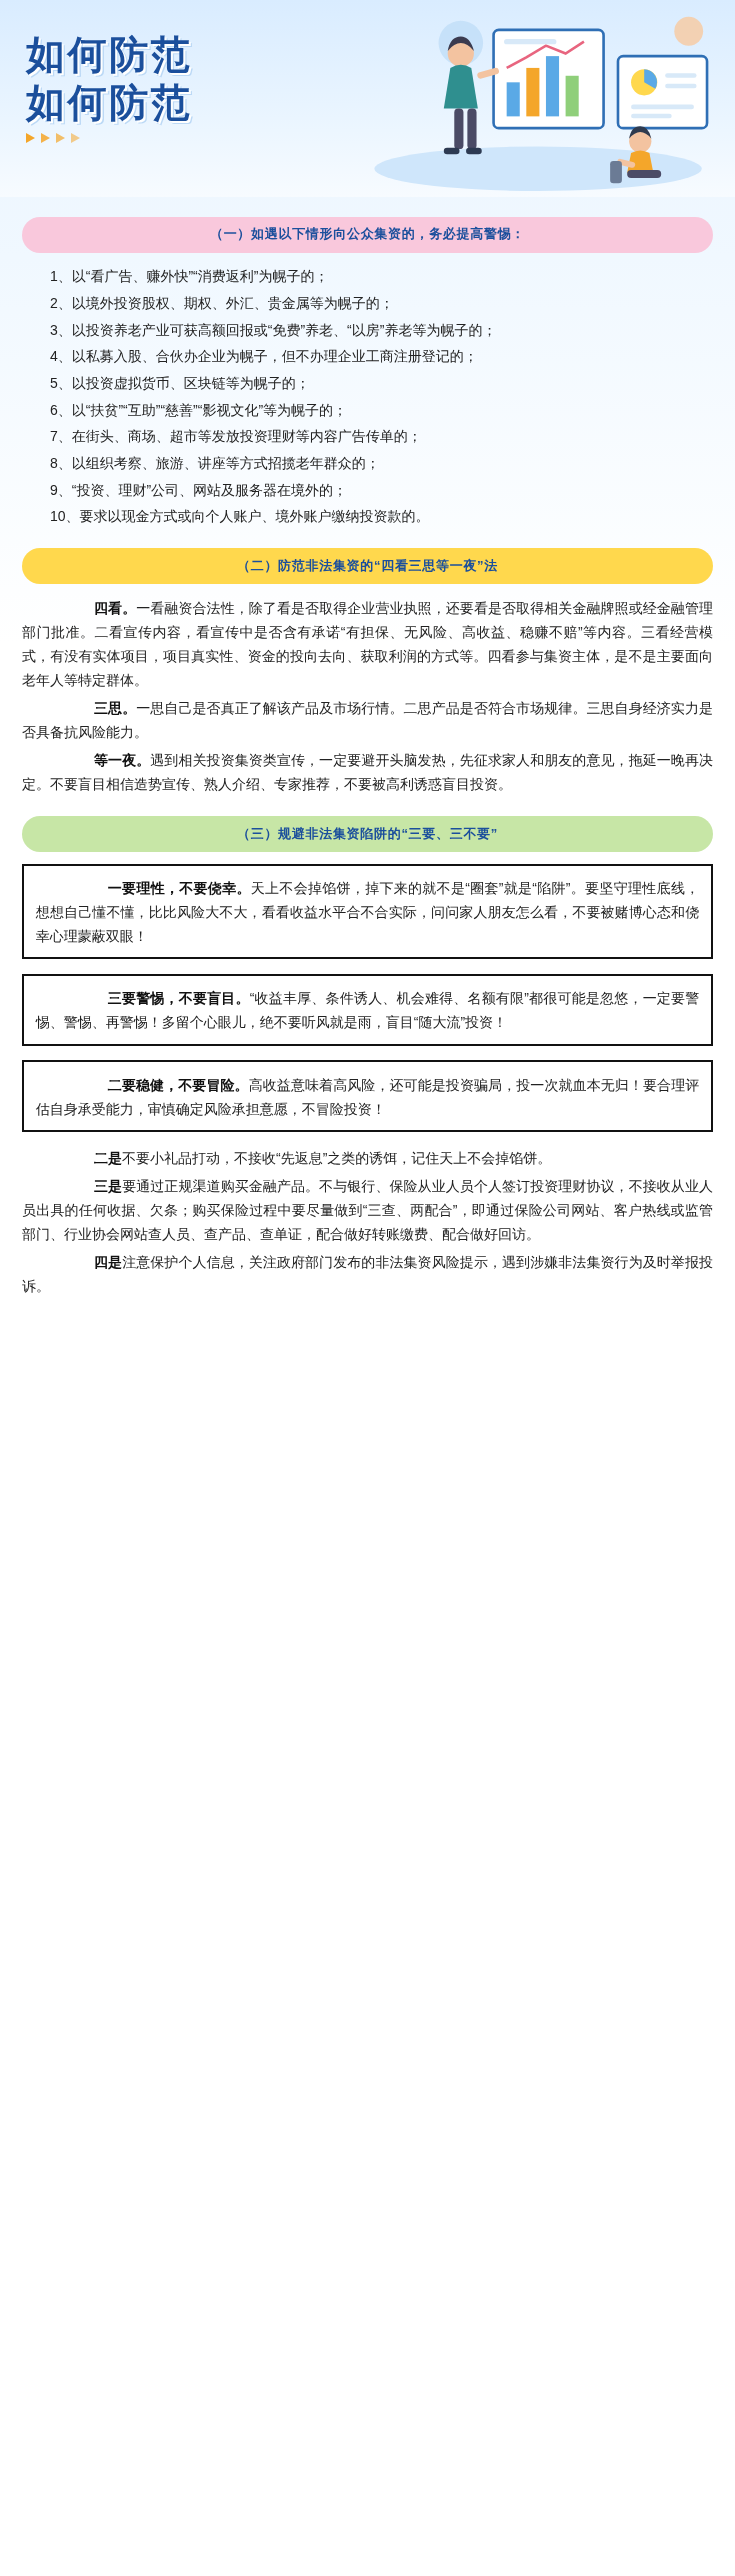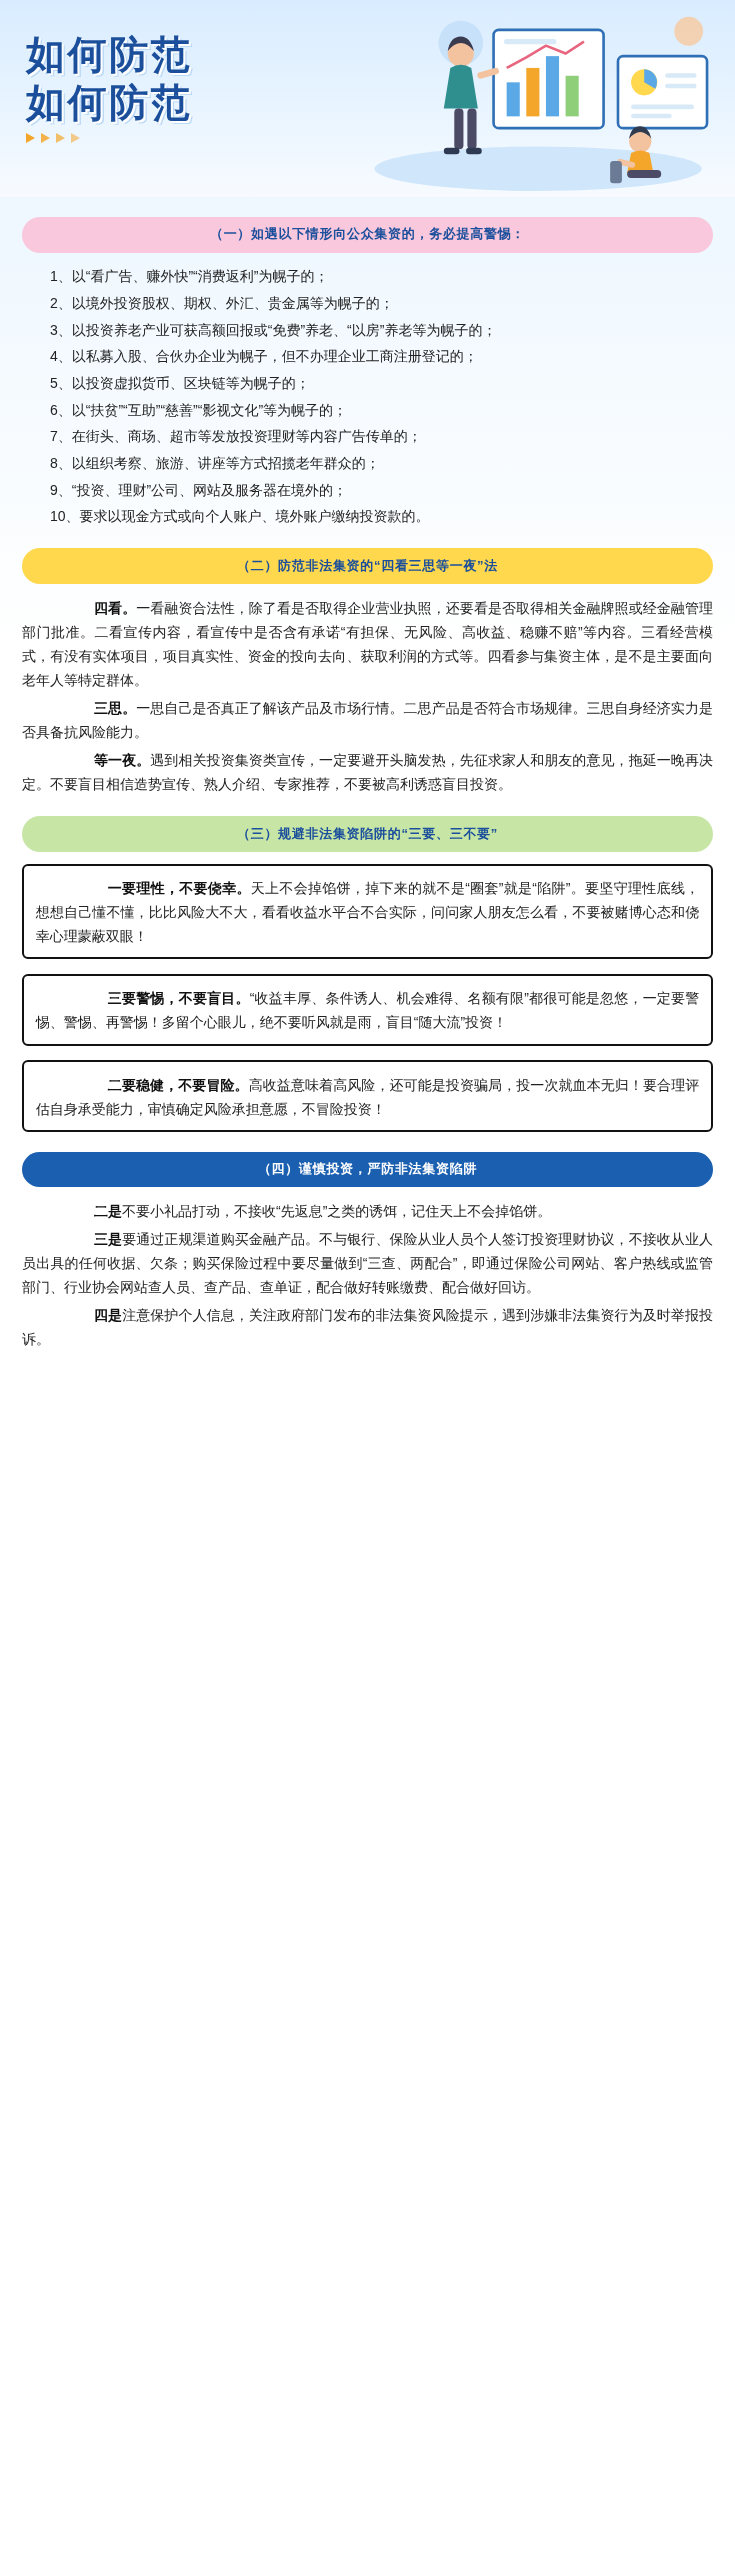--- a/index.html
+++ b/index.html
@@ -92,21 +92,21 @@
     margin: 0 0 3.9px 0;
     text-indent: 2em;
   }
   .para b, .para .b { font-weight: bold; color: #111111; margin-left: 44px; }
 
   .list .para { margin-bottom: 2.6px; }
 
   
   .boxed {
     border: 2px solid #111111;
-    border-radius: 6px;
+    border-radius: 0;
     padding: 10.5px 11.8px 9.2px 11.8px;
     margin: 0 0 14.4px 0;
   }
   .boxed .para { margin: 0; }
 
   .section { margin-bottom: 2.6px; }
 </style>
 </head>
 <body>
 
@@ -196,21 +196,20 @@
       </div>
       <div class="boxed">
         <p class="para"><span class="b">三要警惕，不要盲目。</span><span>“收益丰厚、条件诱人、机会难得、名额有限”都很可能是忽悠，一定要警惕、警惕、再警惕！多留个心眼儿，绝不要听风就是雨，盲目“随大流”投资！</span></p>
       </div>
       <div class="boxed">
         <p class="para"><span class="b">二要稳健，不要冒险。</span><span>高收益意味着高风险，还可能是投资骗局，投一次就血本无归！要合理评估自身承受能力，审慎确定风险承担意愿，不冒险投资！</span></p>
       </div>
     </div>
 
     <div class="section">
-      <div class="sec-head blue">（四）谨慎投资，严防非法集资陷阱</div>
       <p class="para"><span class="b">二是</span><span>不要小礼品打动，不接收“先返息”之类的诱饵，记住天上不会掉馅饼。</span></p>
       <p class="para"><span class="b">三是</span><span>要通过正规渠道购买金融产品。不与银行、保险从业人员个人签订投资理财协议，不接收从业人员出具的任何收据、欠条；购买保险过程中要尽量做到“三查、两配合”，即通过保险公司网站、客户热线或监管部门、行业协会网站查人员、查产品、查单证，配合做好转账缴费、配合做好回访。</span></p>
       <p class="para"><span class="b">四是</span><span>注意保护个人信息，关注政府部门发布的非法集资风险提示，遇到涉嫌非法集资行为及时举报投诉。</span></p>
     </div>
 
   </div>
 </div>
 
 
 </body></html>

